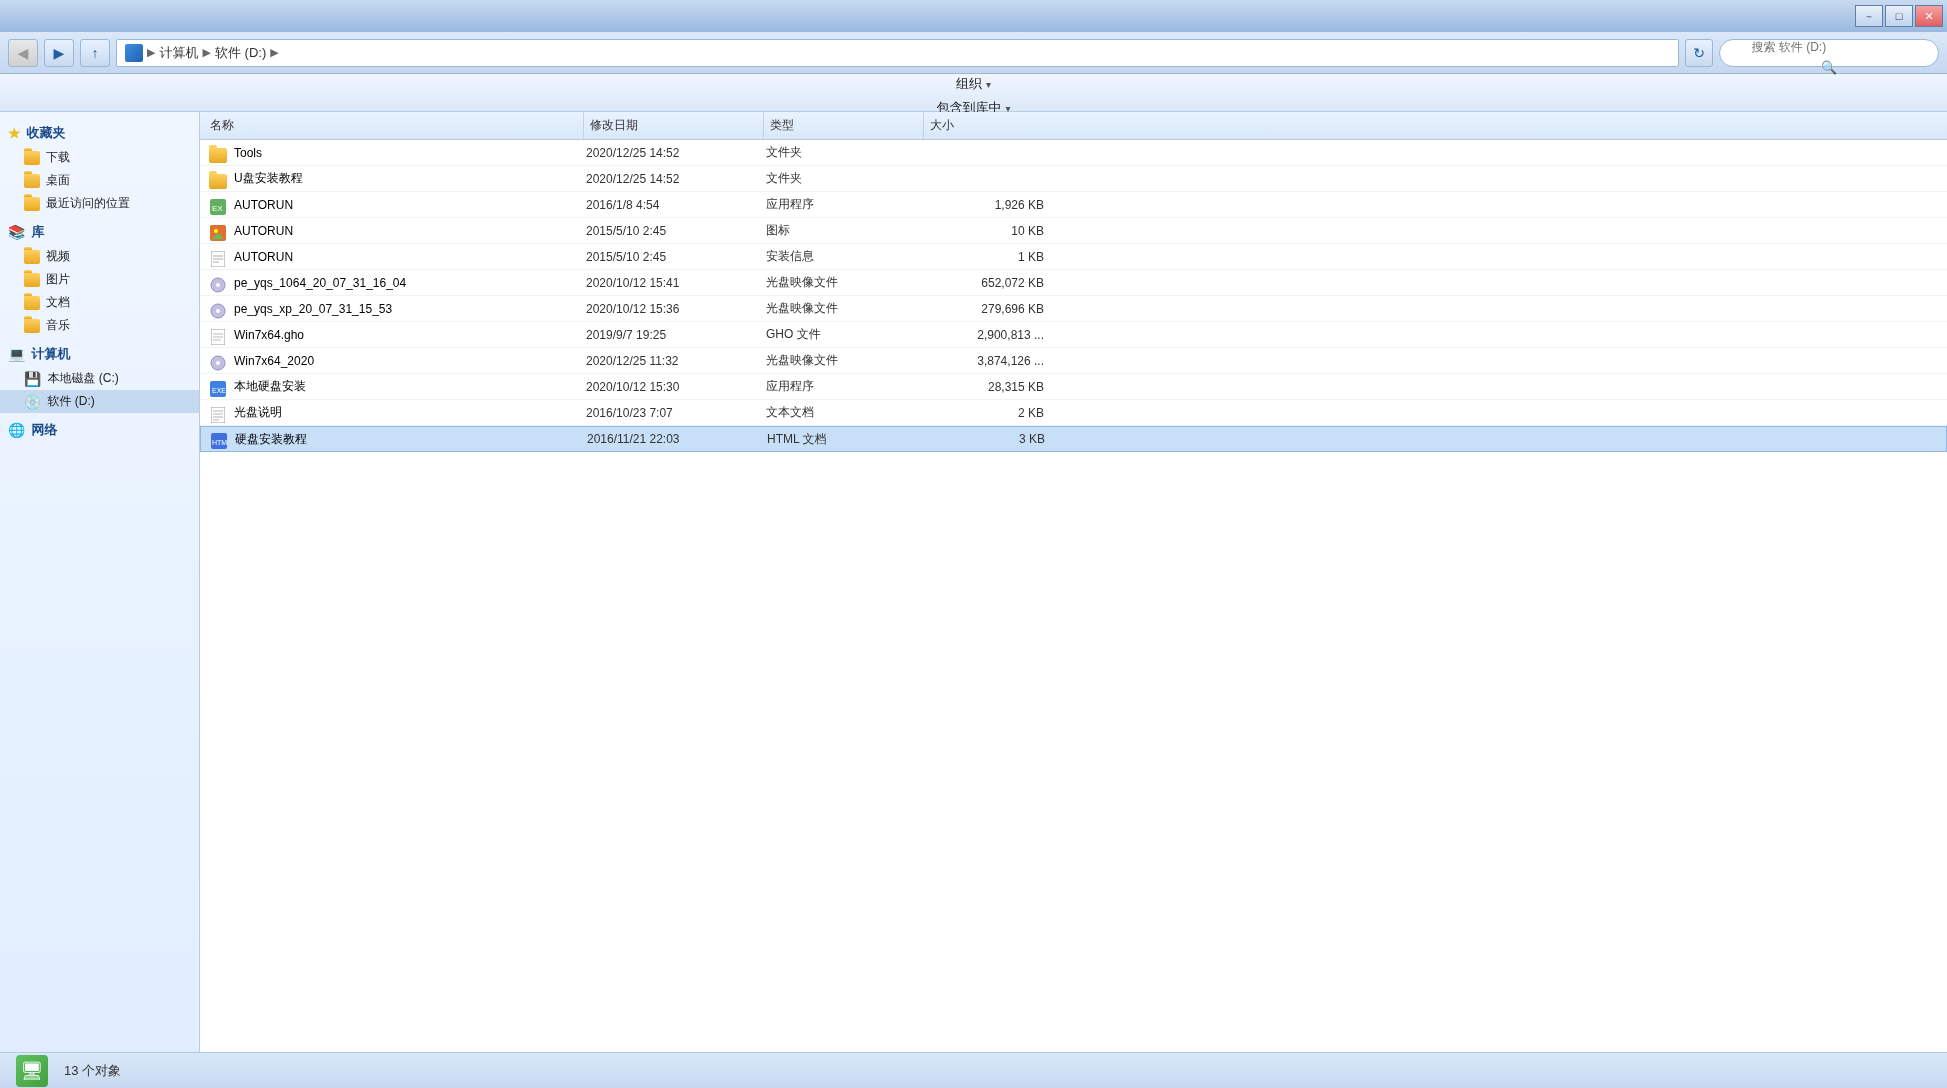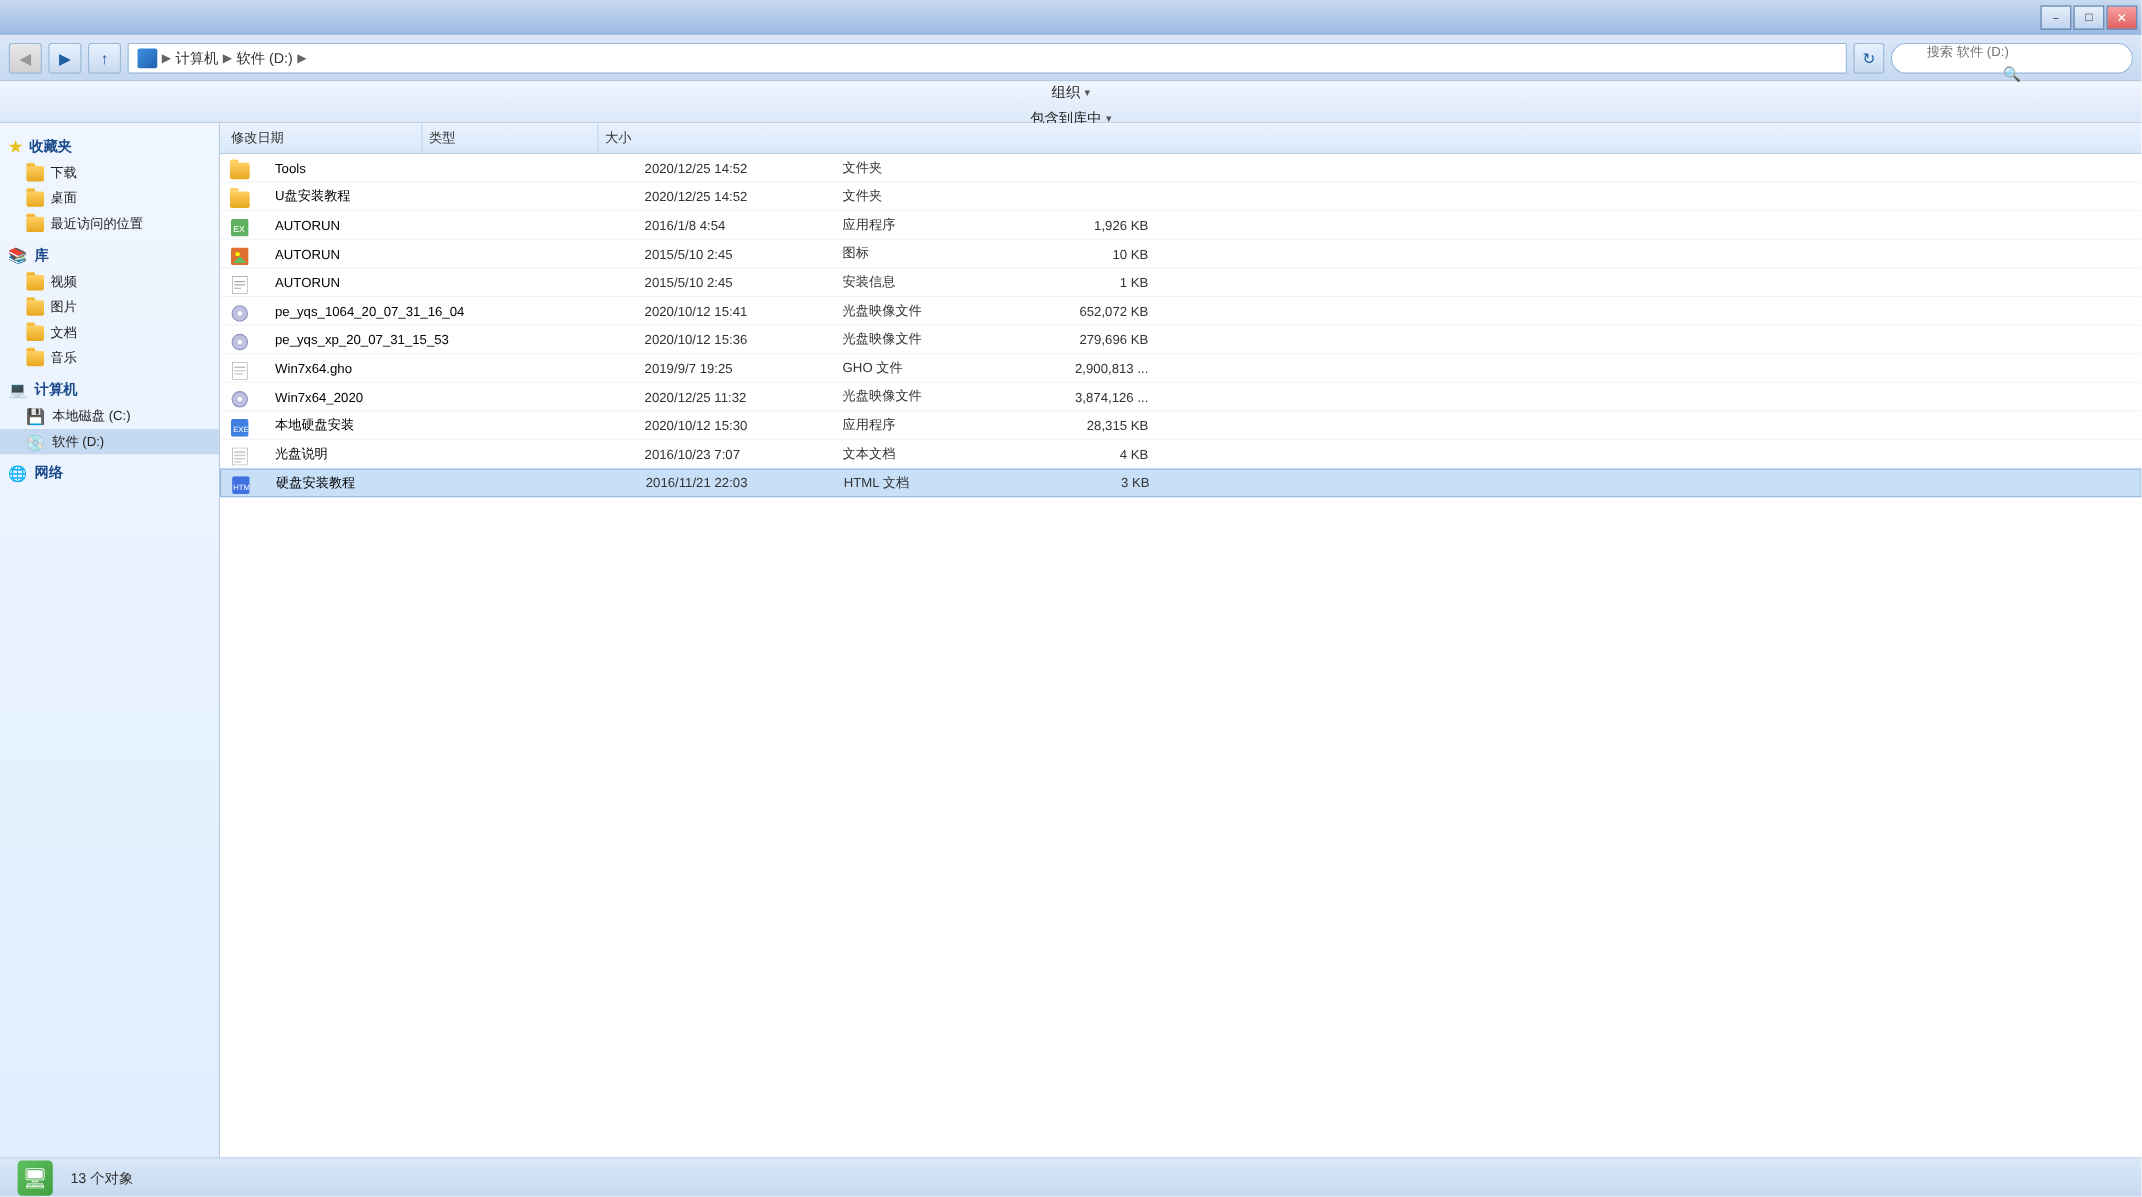--- a/index.html
+++ b/index.html
@@ -276,21 +276,21 @@
       font-size: 12px;
       cursor: pointer;
     }
     .file-row.selected {
       background: #c8dff8;
       border: 1px solid #90b8e0;
     }
     .file-row .col-name {
       display: flex;
       align-items: center;
-      gap: 22px;
+      gap: 6px;
       padding-left: 8px;
     }
     .file-icon-cell {
       width: 20px;
       height: 20px;
       flex-shrink: 0;
       display: flex;
       align-items: flex-end;
       justify-content: center;
     }
@@ -476,20 +476,23 @@
         <span class="network-icon">🌐</span>
         <span>网络</span>
       </div>
     </div>
 
   </div>
 
   <div class="file-area">
 
     <div class="file-list-header">
+      <div class="col-name col-header">
+        <span>名称</span>
+      </div>
       <div class="col-date col-header">
         <span>修改日期</span>
       </div>
       <div class="col-type col-header">
         <span>类型</span>
       </div>
       <div class="col-size col-header">
         <span>大小</span>
       </div>
     </div>
@@ -654,21 +657,21 @@
                 <line x1="2" y1="4" x2="12" y2="4" stroke="#ccc" stroke-width="1.5"></line>
                 <line x1="2" y1="7" x2="12" y2="7" stroke="#ccc" stroke-width="1.5"></line>
                 <line x1="2" y1="10" x2="12" y2="10" stroke="#ccc" stroke-width="1.5"></line>
                 <line x1="2" y1="13" x2="8" y2="13" stroke="#ccc" stroke-width="1.5"></line>
               </svg>
           </div>
           <span class="file-name-text">光盘说明</span>
         </div>
         <div class="file-date">2016/10/23 7:07</div>
         <div class="file-type">文本文档</div>
-        <div class="file-size">4 KB</div>
+        <div class="file-size">2 KB</div>
       </div>
 
       <div class="file-row selected">
         <div class="col-name">
           <div class="file-icon-cell">
             <svg width="16" height="16" viewBox="0 0 16 16">
                 <rect width="16" height="16" rx="2" fill="#4070e0"></rect>
                 <text x="1" y="12" font-size="7" fill="white">HTM</text>
               </svg>
           </div>

